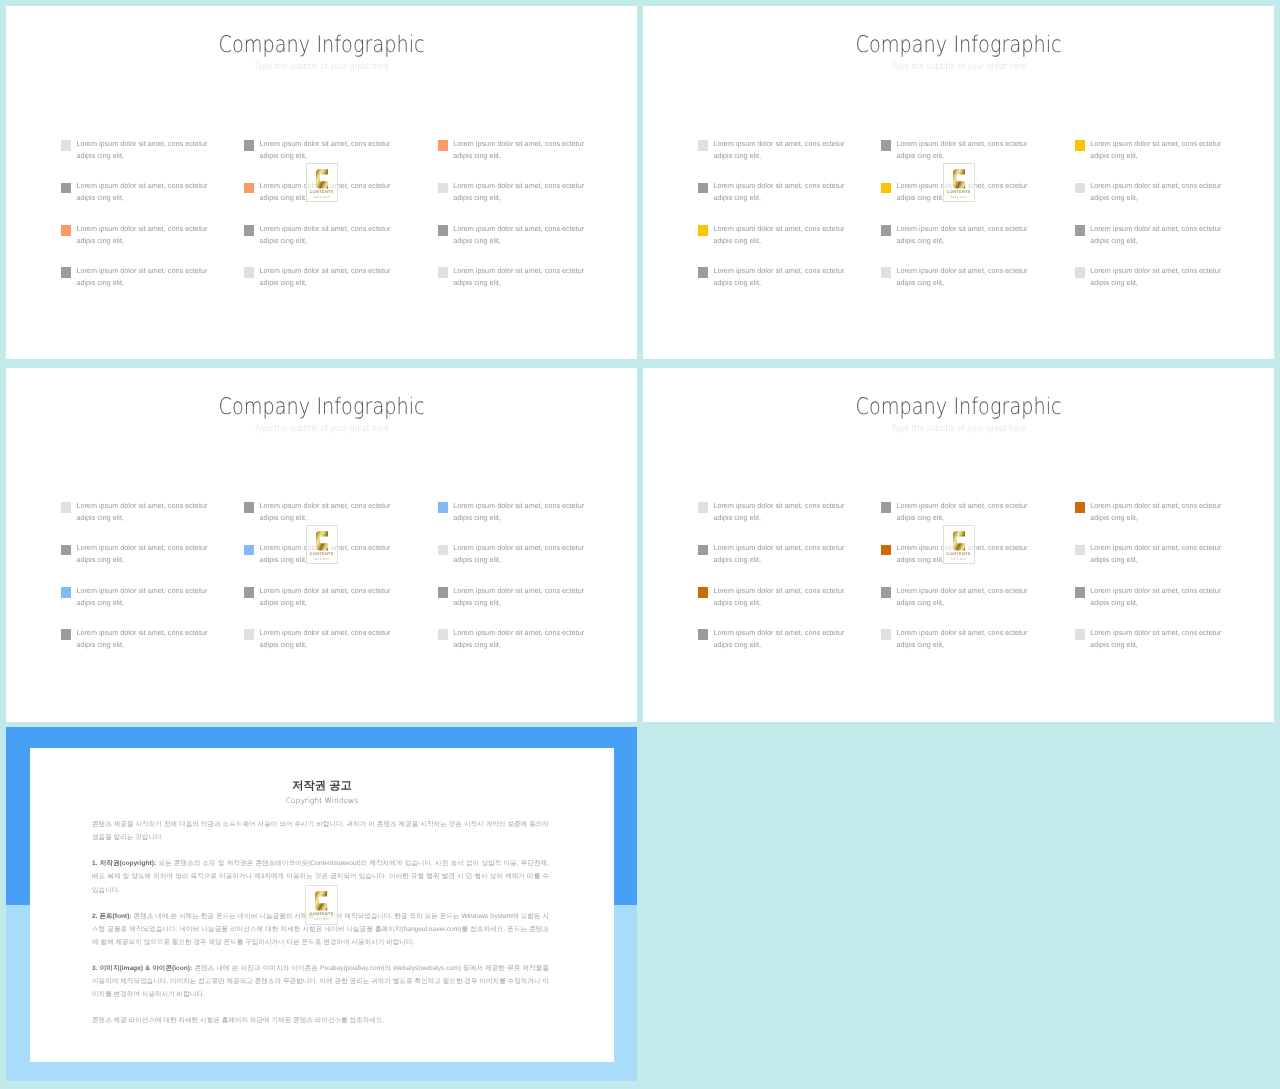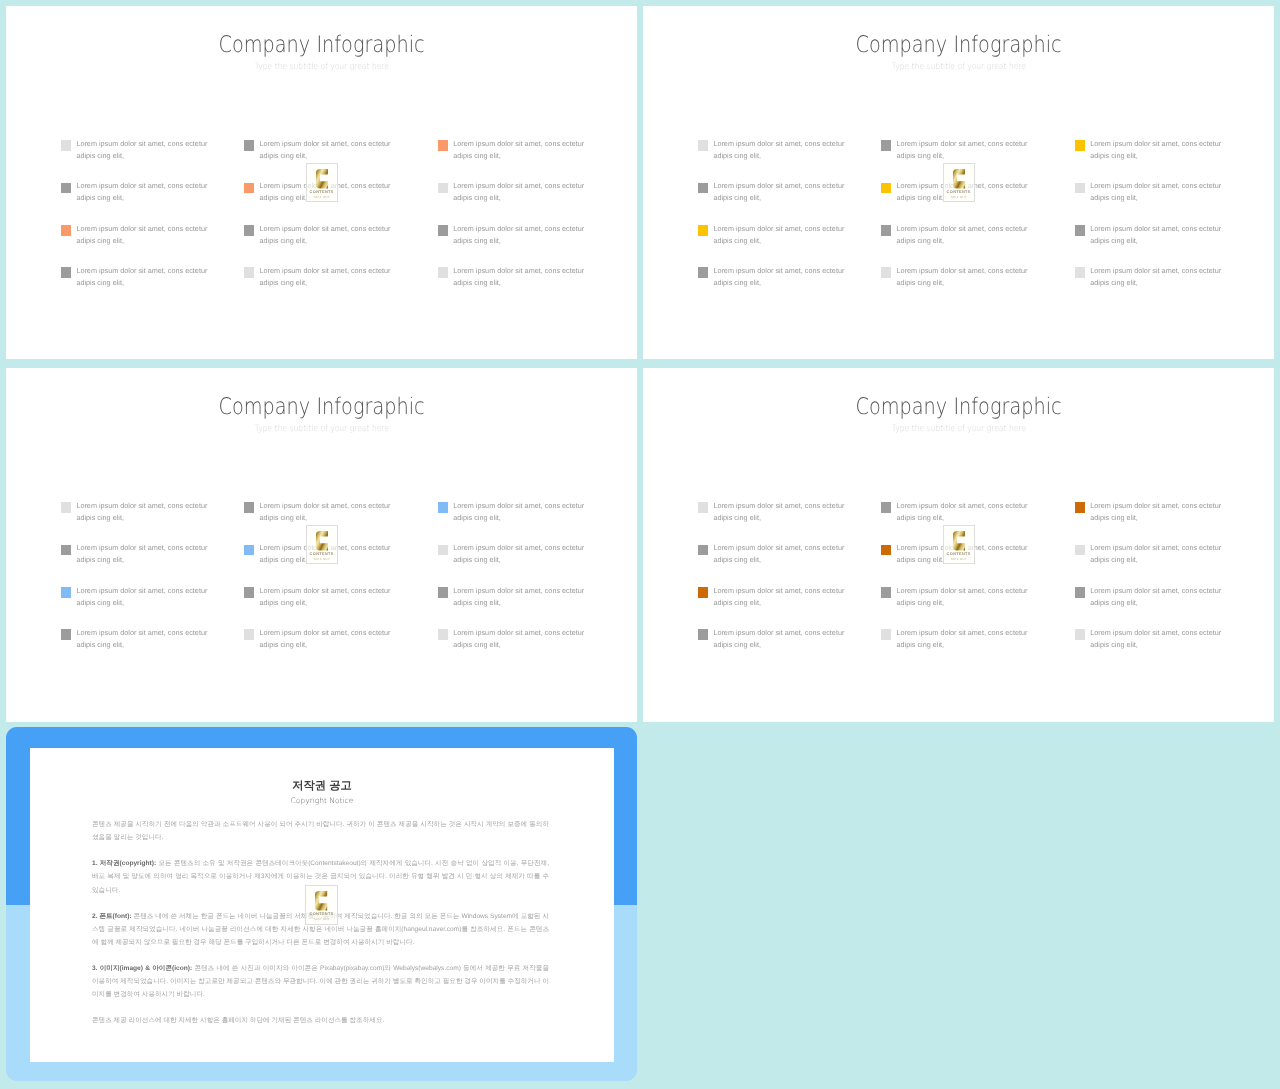--- a/index.html
+++ b/index.html
@@ -28,21 +28,21 @@
 
   .grid{position:absolute;left:0;top:0;width:631px;height:354px;}
   .cell{position:absolute;width:147px;height:30px;}
   .bullet{position:absolute;left:0;top:0;width:10.4px;height:10.9px;}
   .btxt{position:absolute;left:15.4px;top:-2.4px;width:133px;
         font-family:"Liberation Sans",sans-serif;font-size:7.25px;
         line-height:12.2px;color:#9a9a9a;}
 
   
   .s5{position:absolute;left:6px;top:727px;width:631px;height:354px;
-      background:#a9dcfb;overflow:hidden;border-radius:11px;}
+      background:#a9dcfb;overflow:hidden;}
   .s5-blue{position:absolute;left:0;top:0;width:631px;height:178px;background:#45a0f6;}
   .s5-paper{position:absolute;left:23.7px;top:20.8px;width:584.5px;height:314.3px;background:#ffffff;}
   .cp-title{position:absolute;left:0;right:0;top:32.5px;text-align:center;
             font-size:11.3px;font-weight:700;color:#404040;line-height:13px;}
   .cp-sub{position:absolute;left:0;right:0;top:47.5px;text-align:center;
           font-family:"DejaVu Sans",sans-serif;font-weight:200;
           font-size:7.5px;color:#606060;line-height:11px;}
   .cp-body{position:absolute;left:62.3px;top:70.5px;width:457px;font-size:6.6px;
            line-height:13.1px;color:#a0a0a0;text-align:justify;}
   .cp-body p{margin:0 0 12.9px 0;}
@@ -358,21 +358,21 @@
           </svg>
         </span>
         <span class="w1">CONTENTS</span>
         <span class="w2">TAKE  OUT</span>
       </div>
     </div>
     <div class="s5">
       <div class="s5-blue"></div>
       <div class="s5-paper">
         <div class="cp-title">저작권 공고</div>
-        <div class="cp-sub">Copyright Notice</div>
+        <div class="cp-sub">Copyright Windows</div>
         <div class="cp-body">
           <p>콘텐츠 제공을 시작하기 전에 다음의 약관과 소프트웨어 사용이 되어 주시기 바랍니다. 귀하가 이 콘텐츠 제공을 시작하는 것은 시작시 계약의 보증에 동의하셨음을 알리는 것입니다.</p>
           <p><b>1. 저작권(copyright):</b> 모든 콘텐츠의 소유 및 저작권은 콘텐츠테이크아웃(Contentstakeout)의 제작자에게 있습니다. 사전 승낙 없이 상업적 이용, 무단전재, 배포 복제 및 양도에 의하여 영리 목적으로 이용하거나 제3자에게 이용하는 것은 금지되어 있습니다. 이러한 유형 행위 발견 시 민·형사 상의 제재가 따를 수 있습니다.</p>
           <p><b>2. 폰트(font):</b> 콘텐츠 내에 쓴 서체는 한글 폰트는 네이버 나눔글꼴의 서체를 적용하여 제작되었습니다. 한글 외의 모든 폰트는 Windows System에 포함된 시스템 글꼴로 제작되었습니다. 네이버 나눔글꼴 라이선스에 대한 자세한 사항은 네이버 나눔글꼴 홈페이지(hangeul.naver.com)를 참조하세요. 폰트는 콘텐츠에 함께 제공되지 않으므로 필요한 경우 해당 폰트를 구입하시거나 다른 폰트로 변경하여 사용하시기 바랍니다.</p>
           <p><b>3. 이미지(image) &amp; 아이콘(icon):</b> 콘텐츠 내에 쓴 사진과 이미지와 아이콘은 Pixabay(pixabay.com)와 Webalys(webalys.com) 등에서 제공한 무료 저작물을 이용하여 제작되었습니다. 이미지는 참고로만 제공되고 콘텐츠와 무관합니다. 이에 관한 권리는 귀하가 별도로 확인하고 필요한 경우 이미지를 수정하거나 이미지를 변경하여 사용하시기 바랍니다.</p>
           <p>콘텐츠 제공 라이선스에 대한 자세한 사항은 홈페이지 하단에 기재된 콘텐츠 라이선스를 참조하세요.</p>
         </div>
       </div>
       <div class="wm" style="left: 299.4px; top: 158.1px;">
         <span class="c">

